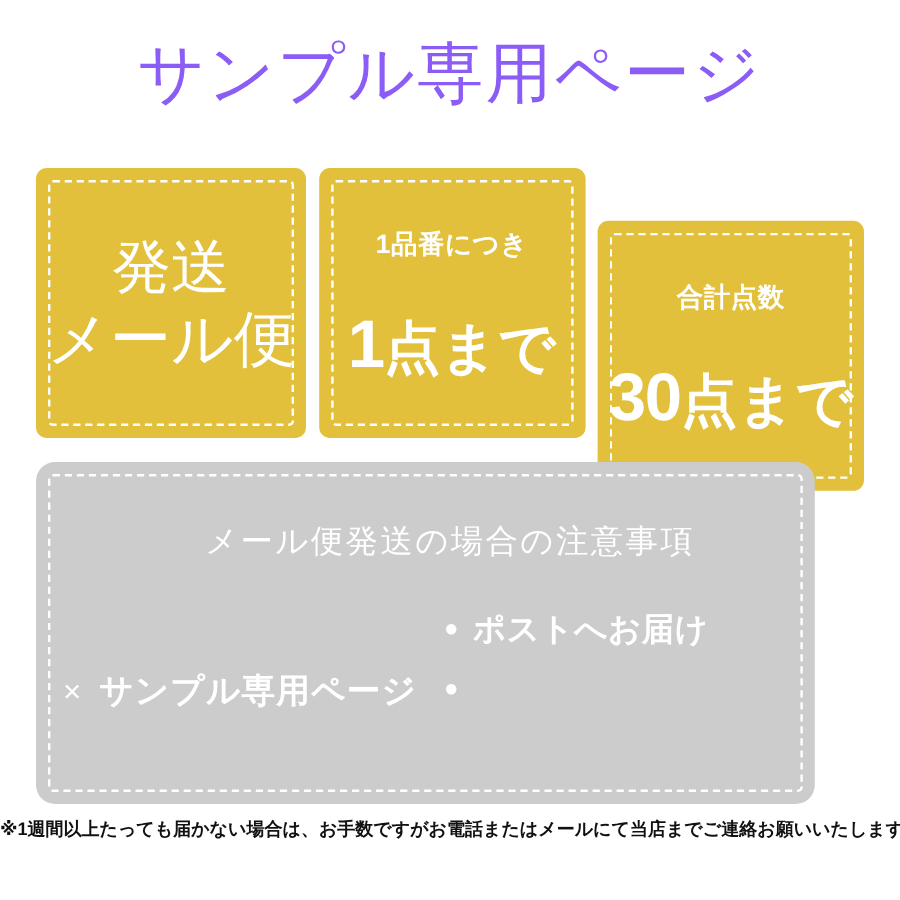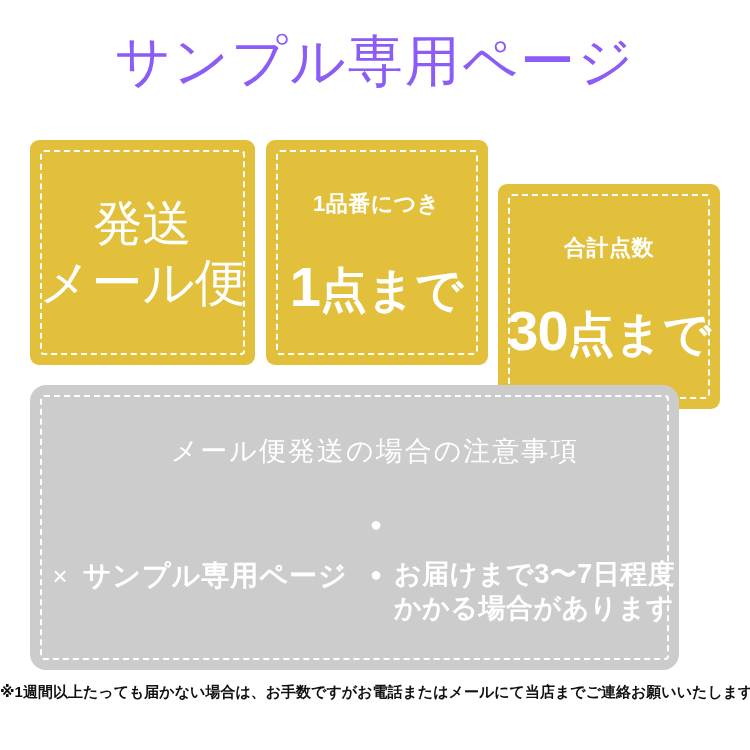--- a/index.html
+++ b/index.html
@@ -269,28 +269,27 @@
         <div class="nl-text">
           <span class="xmark">×</span>
           <span>サンプル専用ページ</span>
         </div>
       </div>
 
       <div class="notice-right">
 
         <div class="bullet-item">
           <span class="dot">●</span>
+          <span class="btext">
+            <span>ポストへお届け</span>
+          </span>
         </div>
 
         <div class="bullet-item">
           <span class="dot">●</span>
-          <span class="btext">
-            <span>お届けまで3〜7日程度</span>
-            <span class="l2">かかる場合があります</span>
-          </span>
         </div>
 
       </div>
 
     </div>
   </div>
 
   <div class="footer-note">※1週間以上たっても届かない場合は、お手数ですがお電話またはメールにて当店までご連絡お願いいたします。</div>
 
 </div>

